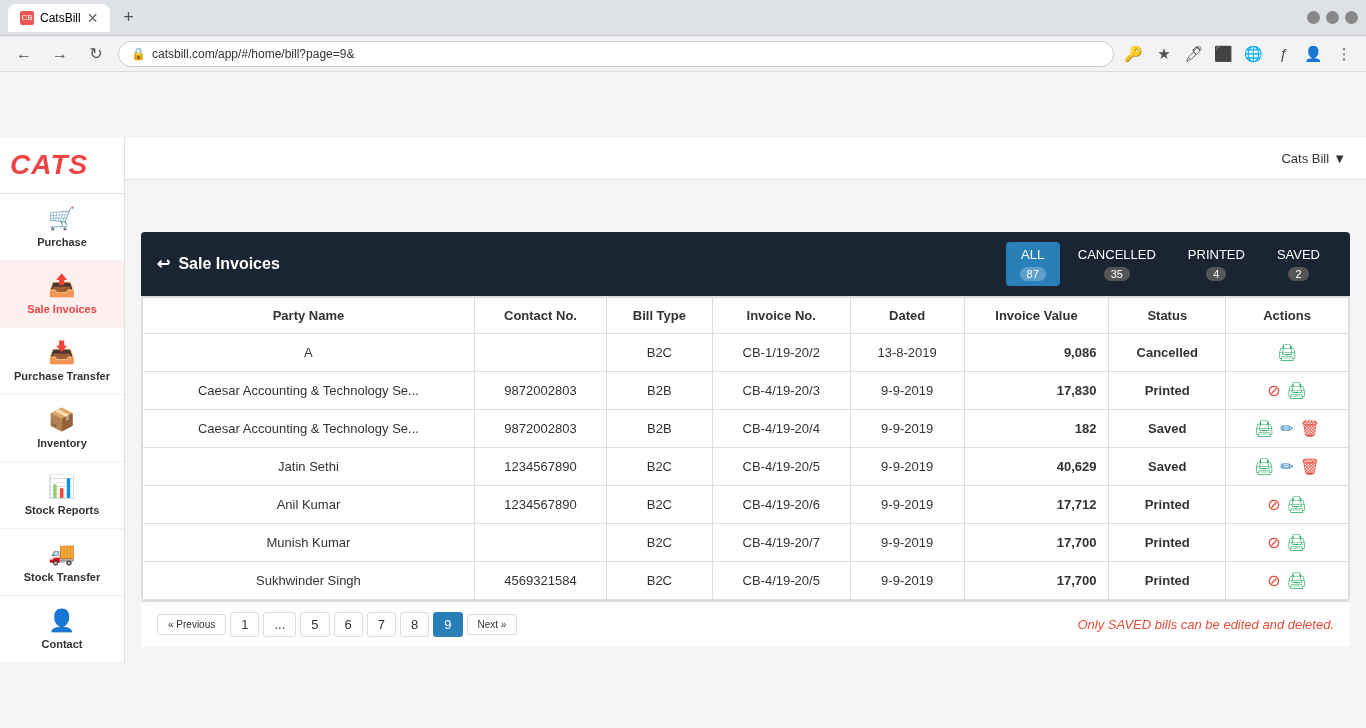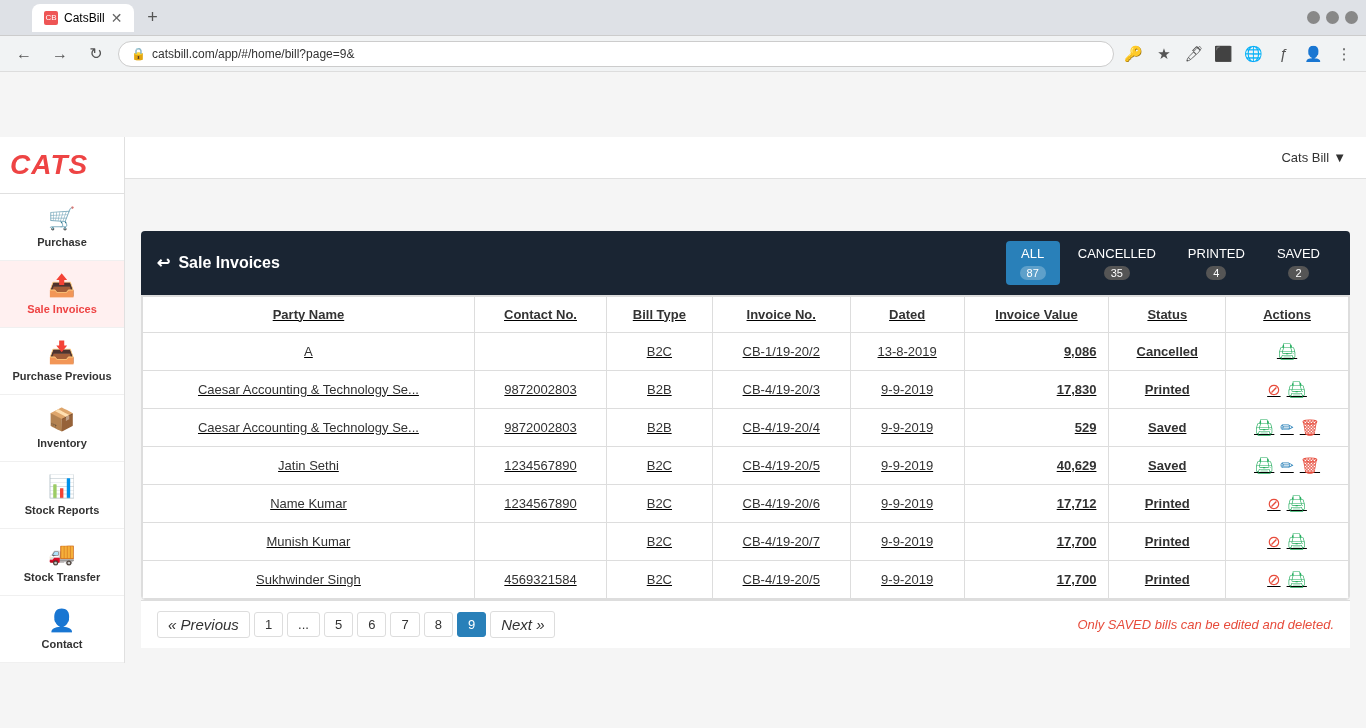--- a/index.html
+++ b/index.html
@@ -1,20 +1,20 @@
 <!DOCTYPE html>
 <html><head>
   <meta charset="utf-8">
   <style>
     * { box-sizing: border-box; margin: 0; padding: 0; }
     body { font-family: Arial, sans-serif; font-size: 13px; background: #f5f5f5; overflow: hidden; }
 
     
     .browser-chrome { background: #dee1e6; height: 36px; display: flex; align-items: center; padding: 0 8px; gap: 8px; border-bottom: 1px solid #ccc; }
-    .tab-bar { display: flex; align-items: flex-start; gap: 4px; flex: 1; margin-left: 24px; }
+    .tab-bar { display: flex; align-items: flex-start; gap: 4px; flex: 1; }
     .tab { background: #fff; border-radius: 8px 8px 0 0; padding: 6px 12px; display: flex; align-items: center; gap: 6px; font-size: 12px; height: 28px; }
     .tab-favicon { width: 14px; height: 14px; background: #e55; border-radius: 2px; display: inline-flex; align-items: center; justify-content: center; font-size: 8px; color: #fff; }
     .tab-close { cursor: pointer; color: #666; font-size: 14px; line-height: 1; }
     .new-tab { width: 28px; height: 28px; display: flex; align-items: center; justify-content: center; cursor: pointer; font-size: 18px; color: #555; }
     .win-btn { width: 13px; height: 13px; border-radius: 50%; border: none; cursor: pointer; }
     .win-min { background: #888; }
     .win-max { background: #888; }
     .win-close { background: #888; }
 
     .address-bar-row { background: #f1f3f4; height: 36px; display: flex; align-items: center; padding: 0 10px; gap: 8px; border-bottom: 1px solid #ddd; }
@@ -51,41 +51,41 @@
     .filter-tabs { display: flex; gap: 4px; }
     .filter-tab { padding: 5px 14px; border-radius: 4px; cursor: pointer; font-size: 13px; color: #fff; background: transparent; border: none; display: flex; align-items: center; gap: 5px; flex-direction: column; }
     .filter-tab.active { background: #2980b9; }
     .filter-tab .badge { background: #2980b9; border-radius: 10px; padding: 1px 7px; font-size: 11px; color: #fff; }
     .filter-tab.active .badge { background: rgba(255,255,255,0.25); }
     .filter-tab-cancelled .badge { background: #555; }
     .filter-tab-printed .badge { background: #555; }
     .filter-tab-saved .badge { background: #555; }
 
     
-    .invoice-table { width: 100%; border-collapse: collapse; background: #fff; text-decoration: underline; }
+    .invoice-table { width: 100%; border-collapse: collapse; background: #fff; }
     .invoice-table th { background: #fff; border: 1px solid #ddd; padding: 10px 12px; text-align: center; font-weight: bold; color: #333; font-size: 13px; }
     .invoice-table td { border: 1px solid #ddd; padding: 9px 12px; text-align: center; color: #333; font-size: 13px; background: #fff; }
     .invoice-table .inv-value { text-align: right; font-weight: bold; }
     .status-cancelled { color: #e74c3c; font-weight: 600; }
     .status-printed { color: #2980b9; font-weight: 600; }
     .status-saved { color: #27ae60; font-weight: 600; }
 
     .action-icons { display: flex; align-items: center; justify-content: center; gap: 6px; }
     .action-icon { font-size: 16px; cursor: pointer; }
     .icon-print { color: #27ae60; }
     .icon-cancel { color: #e74c3c; }
     .icon-edit { color: #2980b9; }
     .icon-delete { color: #e74c3c; }
 
     
     .pagination-bar { background: #fff; border-top: 1px solid #ddd; padding: 10px 16px; display: flex; align-items: center; justify-content: space-between; }
     .pagination-left { display: flex; align-items: center; gap: 4px; }
     .page-btn { padding: 4px 10px; border: 1px solid #ddd; background: #fff; cursor: pointer; border-radius: 3px; font-size: 13px; color: #333; }
     .page-btn.active { background: #2980b9; color: #fff; border-color: #2980b9; }
-    .page-btn.prev-next { font-size: 15px; font-style: italic; }
+    .page-btn.prev-next { font-size: 10px; }
     .pagination-note { color: #e74c3c; font-size: 13px; font-style: italic; margin-left: 22px; }
 
     .table-wrapper { border: 1px solid #ddd; border-radius: 0 0 4px 4px; overflow: hidden; position: relative; }
     .table-scroll { overflow-y: auto; max-height: 380px; }
   </style>
 </head>
 <body>
 
 <div class="browser-chrome">
   <div class="tab-bar">
@@ -137,21 +137,21 @@
       <span class="label">Purchase</span>
     </div>
 
     <div class="nav-item active">
       <span class="icon">📤</span>
       <span class="label">Sale Invoices</span>
     </div>
 
     <div class="nav-item">
       <span class="icon">📥</span>
-      <span class="label">Purchase Previous</span>
+      <span class="label">Purchase Transfer</span>
     </div>
 
     <div class="nav-item">
       <span class="icon">📦</span>
       <span class="label">Inventory</span>
     </div>
 
     <div class="nav-item">
       <span class="icon">📊</span>
       <span class="label">Stock Reports</span>
@@ -248,21 +248,21 @@
                       <span class="action-icon icon-print">🖨</span>
                     </div>
                   </td>
                 </tr>
                 <tr>
                   <td>Caesar Accounting &amp; Technology Se...</td>
                   <td>9872002803</td>
                   <td>B2B</td>
                   <td>CB-4/19-20/4</td>
                   <td>9-9-2019</td>
-                  <td class="inv-value">529</td>
+                  <td class="inv-value">182</td>
                   <td class="status-saved">Saved</td>
                   <td>
                     <div class="action-icons">
                       <span class="action-icon icon-print">🖨</span>
                       <span class="action-icon icon-edit">✏</span>
                       <span class="action-icon icon-delete">🗑</span>
                     </div>
                   </td>
                 </tr>
                 <tr>
@@ -275,21 +275,21 @@
                   <td class="status-saved">Saved</td>
                   <td>
                     <div class="action-icons">
                       <span class="action-icon icon-print">🖨</span>
                       <span class="action-icon icon-edit">✏</span>
                       <span class="action-icon icon-delete">🗑</span>
                     </div>
                   </td>
                 </tr>
                 <tr>
-                  <td>Name Kumar</td>
+                  <td>Anil Kumar</td>
                   <td>1234567890</td>
                   <td>B2C</td>
                   <td>CB-4/19-20/6</td>
                   <td>9-9-2019</td>
                   <td class="inv-value">17,712</td>
                   <td class="status-printed">Printed</td>
                   <td>
                     <div class="action-icons">
                       <span class="action-icon icon-cancel">⊘</span>
                       <span class="action-icon icon-print">🖨</span>

